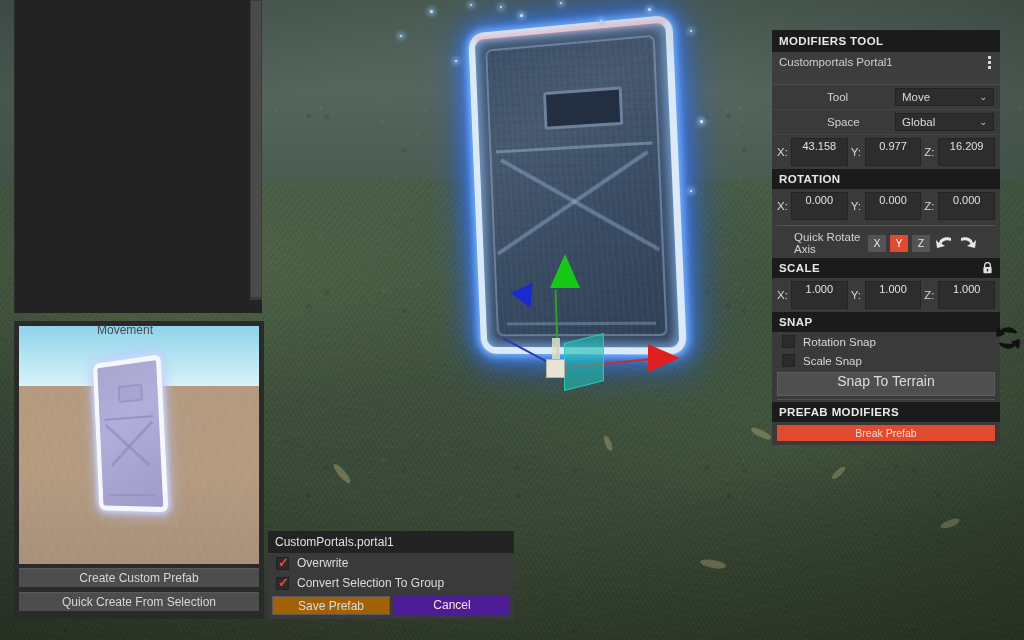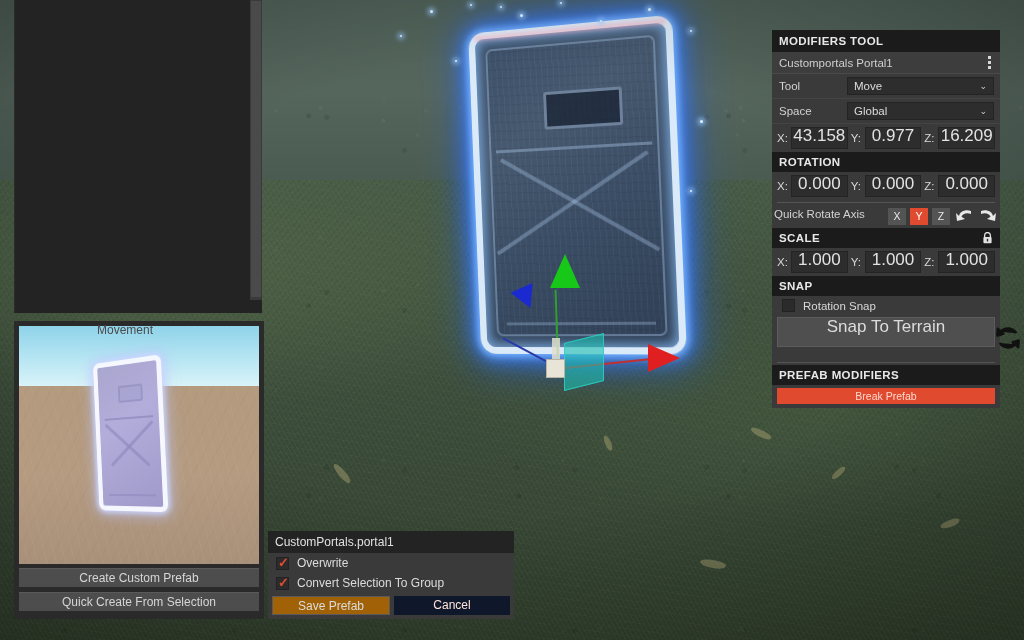--- a/index.html
+++ b/index.html
@@ -217,72 +217,72 @@
   #transform-panel {
     position: absolute; left: 772px; top: 30px; width: 228px;
     background: #3a3a3a; font-size: 11.5px; color: #d8d8d8;
   }
   .tt-header {
     background: #1b1b1b; color: #e8e8e8; font-weight: bold; font-size: 11.5px;
     padding: 5px 6px 5px 7px; letter-spacing: .4px;
     display: flex; align-items: center; justify-content: space-between;
   }
   .tt-objrow {
-    background: #3d3d3d; padding: 4px 6px 4px 7px; color: #cfcfcf;
-    display: flex; align-items: flex-end; justify-content: space-between;
+    background: #3d3d3d; padding: 4px 6px 15px 7px; color: #cfcfcf;
+    display: flex; align-items: flex-start; justify-content: space-between;
     border-bottom: 1px solid #4a4a4a;
   }
   .kebab { display: flex; flex-direction: column; gap: 2px; cursor: pointer; padding: 0 3px; }
   .kebab i { width: 3px; height: 3px; background: #d8d8d8; display: block; }
   .tt-row {
     display: flex; align-items: center; padding: 3px 6px 3px 7px; gap: 6px;
     border-bottom: 1px solid #444;
   }
-  .tt-row .lbl { width: 62px; color: #d2d2d2; }
+  .tt-row .lbl { width: 62px; color: #d2d2d2; margin-left: 48px; }
   .tt-select {
     flex: 1; background: #2d2d2d; border: 1px solid #232323; color: #dcdcdc;
     height: 18px; line-height: 16px; padding: 0 6px; font-size: 11.5px;
     display: flex; align-items: center; justify-content: space-between; cursor: pointer;
   }
   .chev { font-size: 9px; color: #cfcfcf; }
   .tt-section {
     background: #1b1b1b; color: #e8e8e8; font-weight: bold; font-size: 11.5px;
     padding: 4px 7px; letter-spacing: .4px;
     display: flex; align-items: center; justify-content: space-between;
   }
   .tt-xyz { display: flex; align-items: center; padding: 3px 5px; gap: 3px; background: #3a3a3a; }
   .xyz-grp { display: flex; align-items: center; gap: 3px; flex: 1; }
   .xyz-grp .ax { color: #d8d8d8; width: 11px; font-size: 11.5px; }
   .xyz-grp .fld {
     flex: 1; background: #2d2d2d; border: 1px solid #242424; color: #e2e2e2;
-    height: 22px; line-height: 15px; text-align: center; font-size: 17px; cursor: text;
-  }
-  .tt-qrow { display: flex; padding: 3px 2px; gap: 4px; background: #3a3a3a; }
+    height: 28px; line-height: 15px; text-align: center; font-size: 11px; cursor: text;
+  }
+  .tt-qrow { display: flex; align-items: center; padding: 3px 22px; gap: 4px; background: #3a3a3a; }
   .tt-qrow .lbl { color: #d2d2d2; flex: 1; }
   .axbtn {
     width: 18px; height: 17px; background: #545454; color: #e8e8e8;
     font-size: 10.5px; text-align: center; line-height: 17px; cursor: pointer;
   }
   .axbtn.active { background: #e04a2f; color: #fff; }
   .rotbtn { width: 20px; height: 17px; cursor: pointer; }
   .tt-check {
     display: flex; align-items: center; gap: 8px; padding: 3px 6px 3px 10px;
     background: #3a3a3a;
   }
   .box {
     width: 13px; height: 13px; background: #2b2b2b; border: 1px solid #222;
     flex: 0 0 auto; cursor: pointer; position: relative;
   }
   .box.checked::after {
     content: "✓"; position: absolute; left: 1px; top: -3px;
     font-size: 13px; color: #e04a2f; font-weight: bold;
   }
   .wide-btn {
-    margin: 2px 5px 15px; height: 30px; background: #4f4f4f; color: #dcdcdc;
-    font-size: 17px; text-align: center; line-height: 17px; cursor: pointer;
+    margin: 2px 5px 3px; height: 24px; background: #4f4f4f; color: #dcdcdc;
+    font-size: 14px; text-align: center; line-height: 17px; cursor: pointer;
     border: 1px solid #5c5c5c;
   }
   .divider { height: 1px; background: #555; margin: 2px 5px; }
   .danger-btn {
     margin: 3px 5px 4px; height: 16px; background: #e04a2f; color: #ffd8cd;
     font-size: 10.5px; text-align: center; line-height: 16px; cursor: pointer;
   }
   .lock-ico { width: 11px; height: 12px; }
 
   
@@ -293,21 +293,21 @@
   #sd-name {
     background: #232323; color: #e0e0e0; padding: 4px 7px; font-size: 12px; cursor: text;
   }
   .sd-check { display: flex; align-items: center; gap: 8px; padding: 3px 6px 3px 8px; }
   #sd-actions { display: flex; gap: 4px; padding: 3px 4px 4px; }
   .sd-btn {
     flex: 1; height: 19px; font-size: 12px; text-align: center; line-height: 19px;
     cursor: pointer;
   }
   #sd-save { background: #a16207; color: #dcdcdc; border: 1px solid #5a5a5a; }
-  #sd-cancel { background: #0f172a; color: #ffe4dc; }
+  #sd-cancel { background: #4c1d95; color: #ffe4dc; }
 </style>
 </head>
 <body>
 
 <div id="screen">
 
   <div id="viewport">
     <div class="bg-far"></div>
     <div class="bg-grass"></div>
     <div class="bg-grass-tex"></div>
@@ -507,20 +507,24 @@
         </span>
     </div>
 
     <div class="tt-section">
       <span>SNAP</span>
     </div>
     <div class="tt-check">
       <span class="box"></span>
       <span>Rotation Snap</span>
     </div>
+    <div class="tt-check">
+      <span class="box"></span>
+      <span>Scale Snap</span>
+    </div>
     <div class="wide-btn">Snap To Terrain</div>
     <div class="divider"></div>
 
     <div class="tt-section">
       <span>PREFAB MODIFIERS</span>
     </div>
     <div class="danger-btn">Break Prefab</div>
   </div>
 
   <div id="save-dialog">

